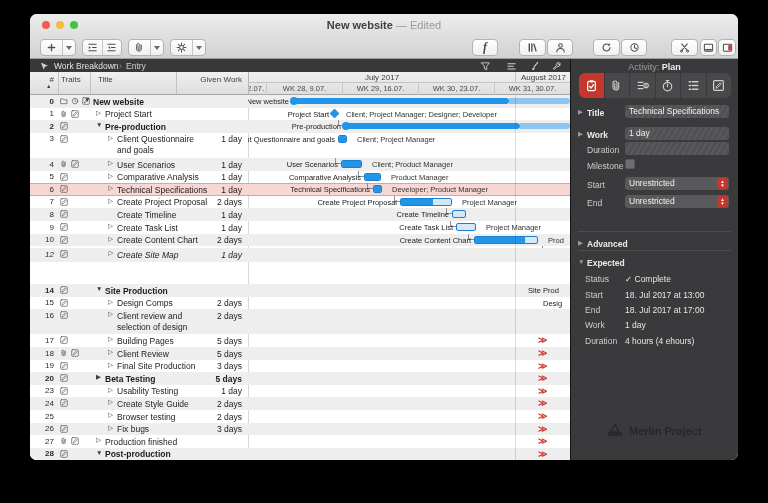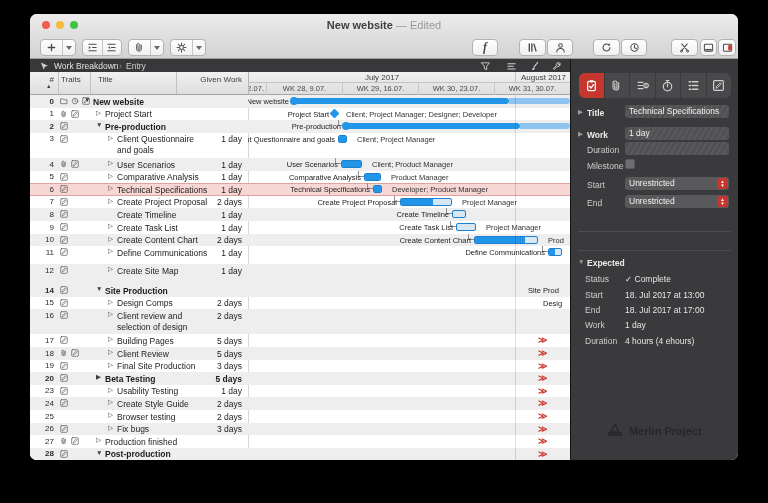--- a/index.html
+++ b/index.html
@@ -524,21 +524,21 @@
           <span class="rtitle" style="left:87px">Define Communications</span>
           <span class="rwork">1 day</span>
           <div class="gc">
             <i class="gconn" style="left:294px"></i>
             <span class="glab" style="right:25px">Define Communications</span>
             <div class="gbar" style="left:300px;width:14px">
               <div class="gfill" style="width:50%"></div>
             </div>
           </div>
         </div>
-        <div class="row alt" style="top: 169px; height: 26px;">
+        <div class="row alt" style="top: 153px; height: 14px; font-style: italic;">
           <span class="rnum">12</span>
           <span class="tico" style="left:30px">
             <svg class="ic" width="8" height="8" viewBox="0 0 12 12" fill="none" stroke="currentColor" stroke-linecap="round" stroke-linejoin="round">
               <rect x="1" y="1" width="10" height="10" rx="1.5" stroke-width="1"></rect>
               <path d="M3.4 8.6l.5-1.8 4-4 1.3 1.3-4 4z" stroke-width=".9"></path>
             </svg>
           </span>
           <span class="disc" style="left:78px">▷</span>
           <span class="rtitle" style="left:87px">Create Site Map</span>
           <span class="rwork">1 day</span>
@@ -733,20 +733,23 @@
           <span class="disc" style="left:66px">▼</span>
           <span class="rtitle bold" style="left:75px">Post-production</span>
           <div class="gc">
             <span class="govf">≫</span>
           </div>
         </div>
       </div>
   </div>
 
   <div class="insp">
+    <div class="act">
+      <span>Activity:</span> <b>Plan</b>
+    </div>
     <div class="tabs" id="tabs">
         <div class="tab on">
           <span>
             <svg class="ic" width="13" height="13" viewBox="0 0 12 12" fill="none" stroke="currentColor" stroke-linecap="round" stroke-linejoin="round">
               <rect x="2.5" y="2.2" width="7" height="8.6" rx="1" stroke-width="1.1"></rect>
               <rect x="4.4" y="1.2" width="3.2" height="2" rx=".6" fill="currentColor" stroke="none"></rect>
               <path d="M4.3 7l1.3 1.3L7.9 5.2" stroke-width="1.2"></path>
             </svg>
           </span>
         </div>
@@ -820,20 +823,24 @@
     <div class="irow" style="top:136px">
       <span class="ilab">End</span>
       <div class="ifld dd"><span>Unrestricted</span>
         <div class="step">
             <span>▲</span>
             <span>▼</span>
           </div></div>
     </div>
 
     <div class="ihr" style="top:172px"></div>
+    <div class="irow" style="top:177px">
+      <span class="idisc">▶</span>
+        <span class="ilab b">Advanced</span>
+    </div>
     <div class="ihr" style="top:191px"></div>
     <div class="irow" style="top:212px">
       <span class="ilab" style="left:14px">Status</span>
       <span class="ival">
         <span>✓</span> <span>Complete</span></span>
     </div>
 
     <div class="irow" style="top:196px">
       <span class="idisc">▼</span>
         <span class="ilab b">Expected</span>

